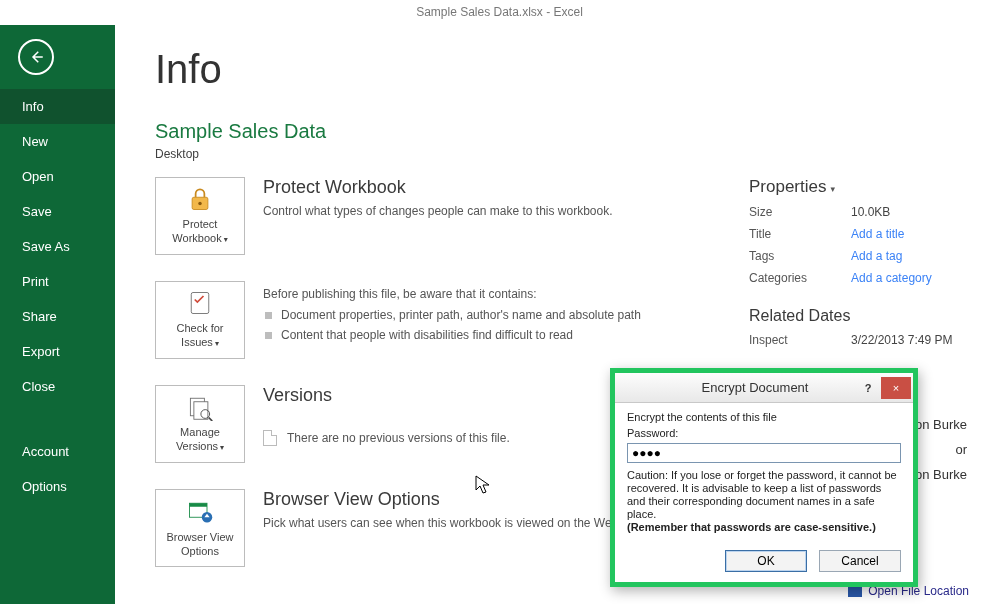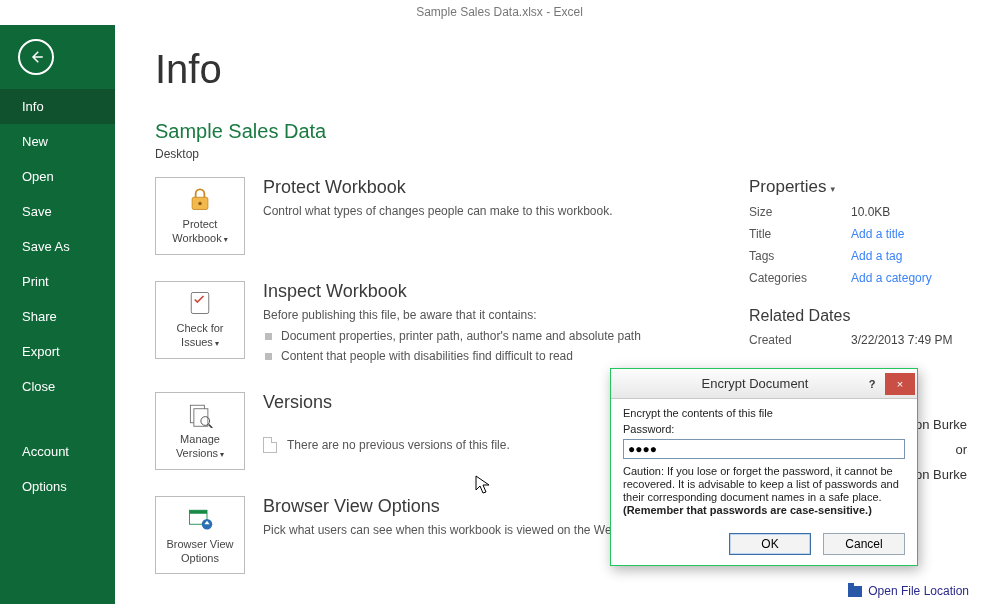--- a/index.html
+++ b/index.html
@@ -41,21 +41,21 @@
   .prop-v.placeholder { color: #3b82f6; }
   .dates-h { font-size: 16px; color: #3a3a3a; margin-top: 22px; }
   .right-tail { font-size: 13px; color: #333; margin-top: 10px; text-align: right; padding-right: 2px;}
   .footer-link { position: absolute; right: 30px; bottom: 6px; font-size: 12px; color: #2a2a8a; display: flex; align-items: center; cursor: pointer; }
   .footer-link .folder-ic { width: 14px; height: 11px; background: #2a58a8; margin-right: 6px; position: relative; }
   .footer-link .folder-ic::before { content:""; position:absolute; top:-3px; left:0; width:6px; height:3px; background:#2a58a8;}
   
   .cursor-ptr { position: absolute; left: 360px; top: 450px; pointer-events:none; }
   .cursor-ptr svg { width: 16px; height: 20px; }
   
-  .dialog { position: absolute; left: 610px; top: 368px; width: 308px; background: #fff; border: 1px solid #22c55e; box-shadow: 2px 4px 12px rgba(0,0,0,0.3); font-size: 11px; color: #222; }
+  .dialog { position: absolute; left: 610px; top: 368px; width: 308px; background: #fff; border: 5px solid #22c55e; box-shadow: 2px 4px 12px rgba(0,0,0,0.3); font-size: 11px; color: #222; }
   .dlg-title { background: linear-gradient(#fdfdfd, #e8e8e8); height: 30px; display: flex; align-items: center; border-bottom: 1px solid #c8c8c8; }
   .dlg-title-text { flex: 1; text-align: center; font-size: 13px; color: #333; padding-left: 40px; }
   .dlg-help { width: 26px; height: 22px; display:flex; align-items:center; justify-content:center; font-weight:bold; color:#333; border:1px solid transparent; cursor:pointer;}
   .dlg-close { width: 30px; height: 22px; background: #c94f44; color:#fff; display:flex; align-items:center; justify-content:center; margin-right: 2px; cursor:pointer;}
   .dlg-body { padding: 8px 12px 10px 12px; }
   .dlg-line { margin-bottom: 4px; }
   .dlg-input { width: 100%; border: 1px solid #7a95b0; height: 20px; padding: 0 4px; font-size: 12px; font-family: inherit; }
   .dlg-caution { margin-top: 6px; line-height: 13px; }
   .dlg-buttons { padding: 6px 12px 10px 12px; display: flex; justify-content: flex-end; gap: 12px; }
   .dlg-btn { width: 82px; height: 22px; border: 1px solid #9aa7b4; background: #f3f3f3; font-size: 12px; cursor: pointer; }
@@ -122,21 +122,20 @@
                   <rect x="6" y="4" width="20" height="24" rx="2" fill="#fff" stroke="#6b6b6b"></rect>
                   <path d="M10 12l3 3 7-7" fill="none" stroke="#d04a3a" stroke-width="2"></path>
                 </svg>
             </div>
             <div class="card-text">
               <span>Check for</span>
               <span><span>Issues</span><span class="dropdown-caret">▾</span></span>
             </div>
           </div>
           <div class="section-body">
-            <div class="section-h">Inspect Workbook</div>
             <div class="section-p">Before publishing this file, be aware that it contains:</div>
             <ul class="bullets">
               <li>Document properties, printer path, author's name and absolute path</li>
               <li>Content that people with disabilities find difficult to read</li>
             </ul>
           </div>
         </div>
 
         <div class="card-row">
           <div class="card">
@@ -201,21 +200,21 @@
           <span class="prop-k">Tags</span>
           <span class="prop-v placeholder">Add a tag</span>
         </div>
         <div class="prop-row">
           <span class="prop-k">Categories</span>
           <span class="prop-v placeholder">Add a category</span>
         </div>
 
         <div class="dates-h">Related Dates</div>
         <div class="prop-row">
-          <span class="prop-k">Created</span>
+          <span class="prop-k">Inspect</span>
           <span class="prop-v">3/22/2013 7:49 PM</span>
         </div>
 
         <div style="height:60px"></div>
         <div class="right-tail">on Burke</div>
         <div class="right-tail">or</div>
         <div class="right-tail">on Burke</div>
       </div>
     </div>
 

